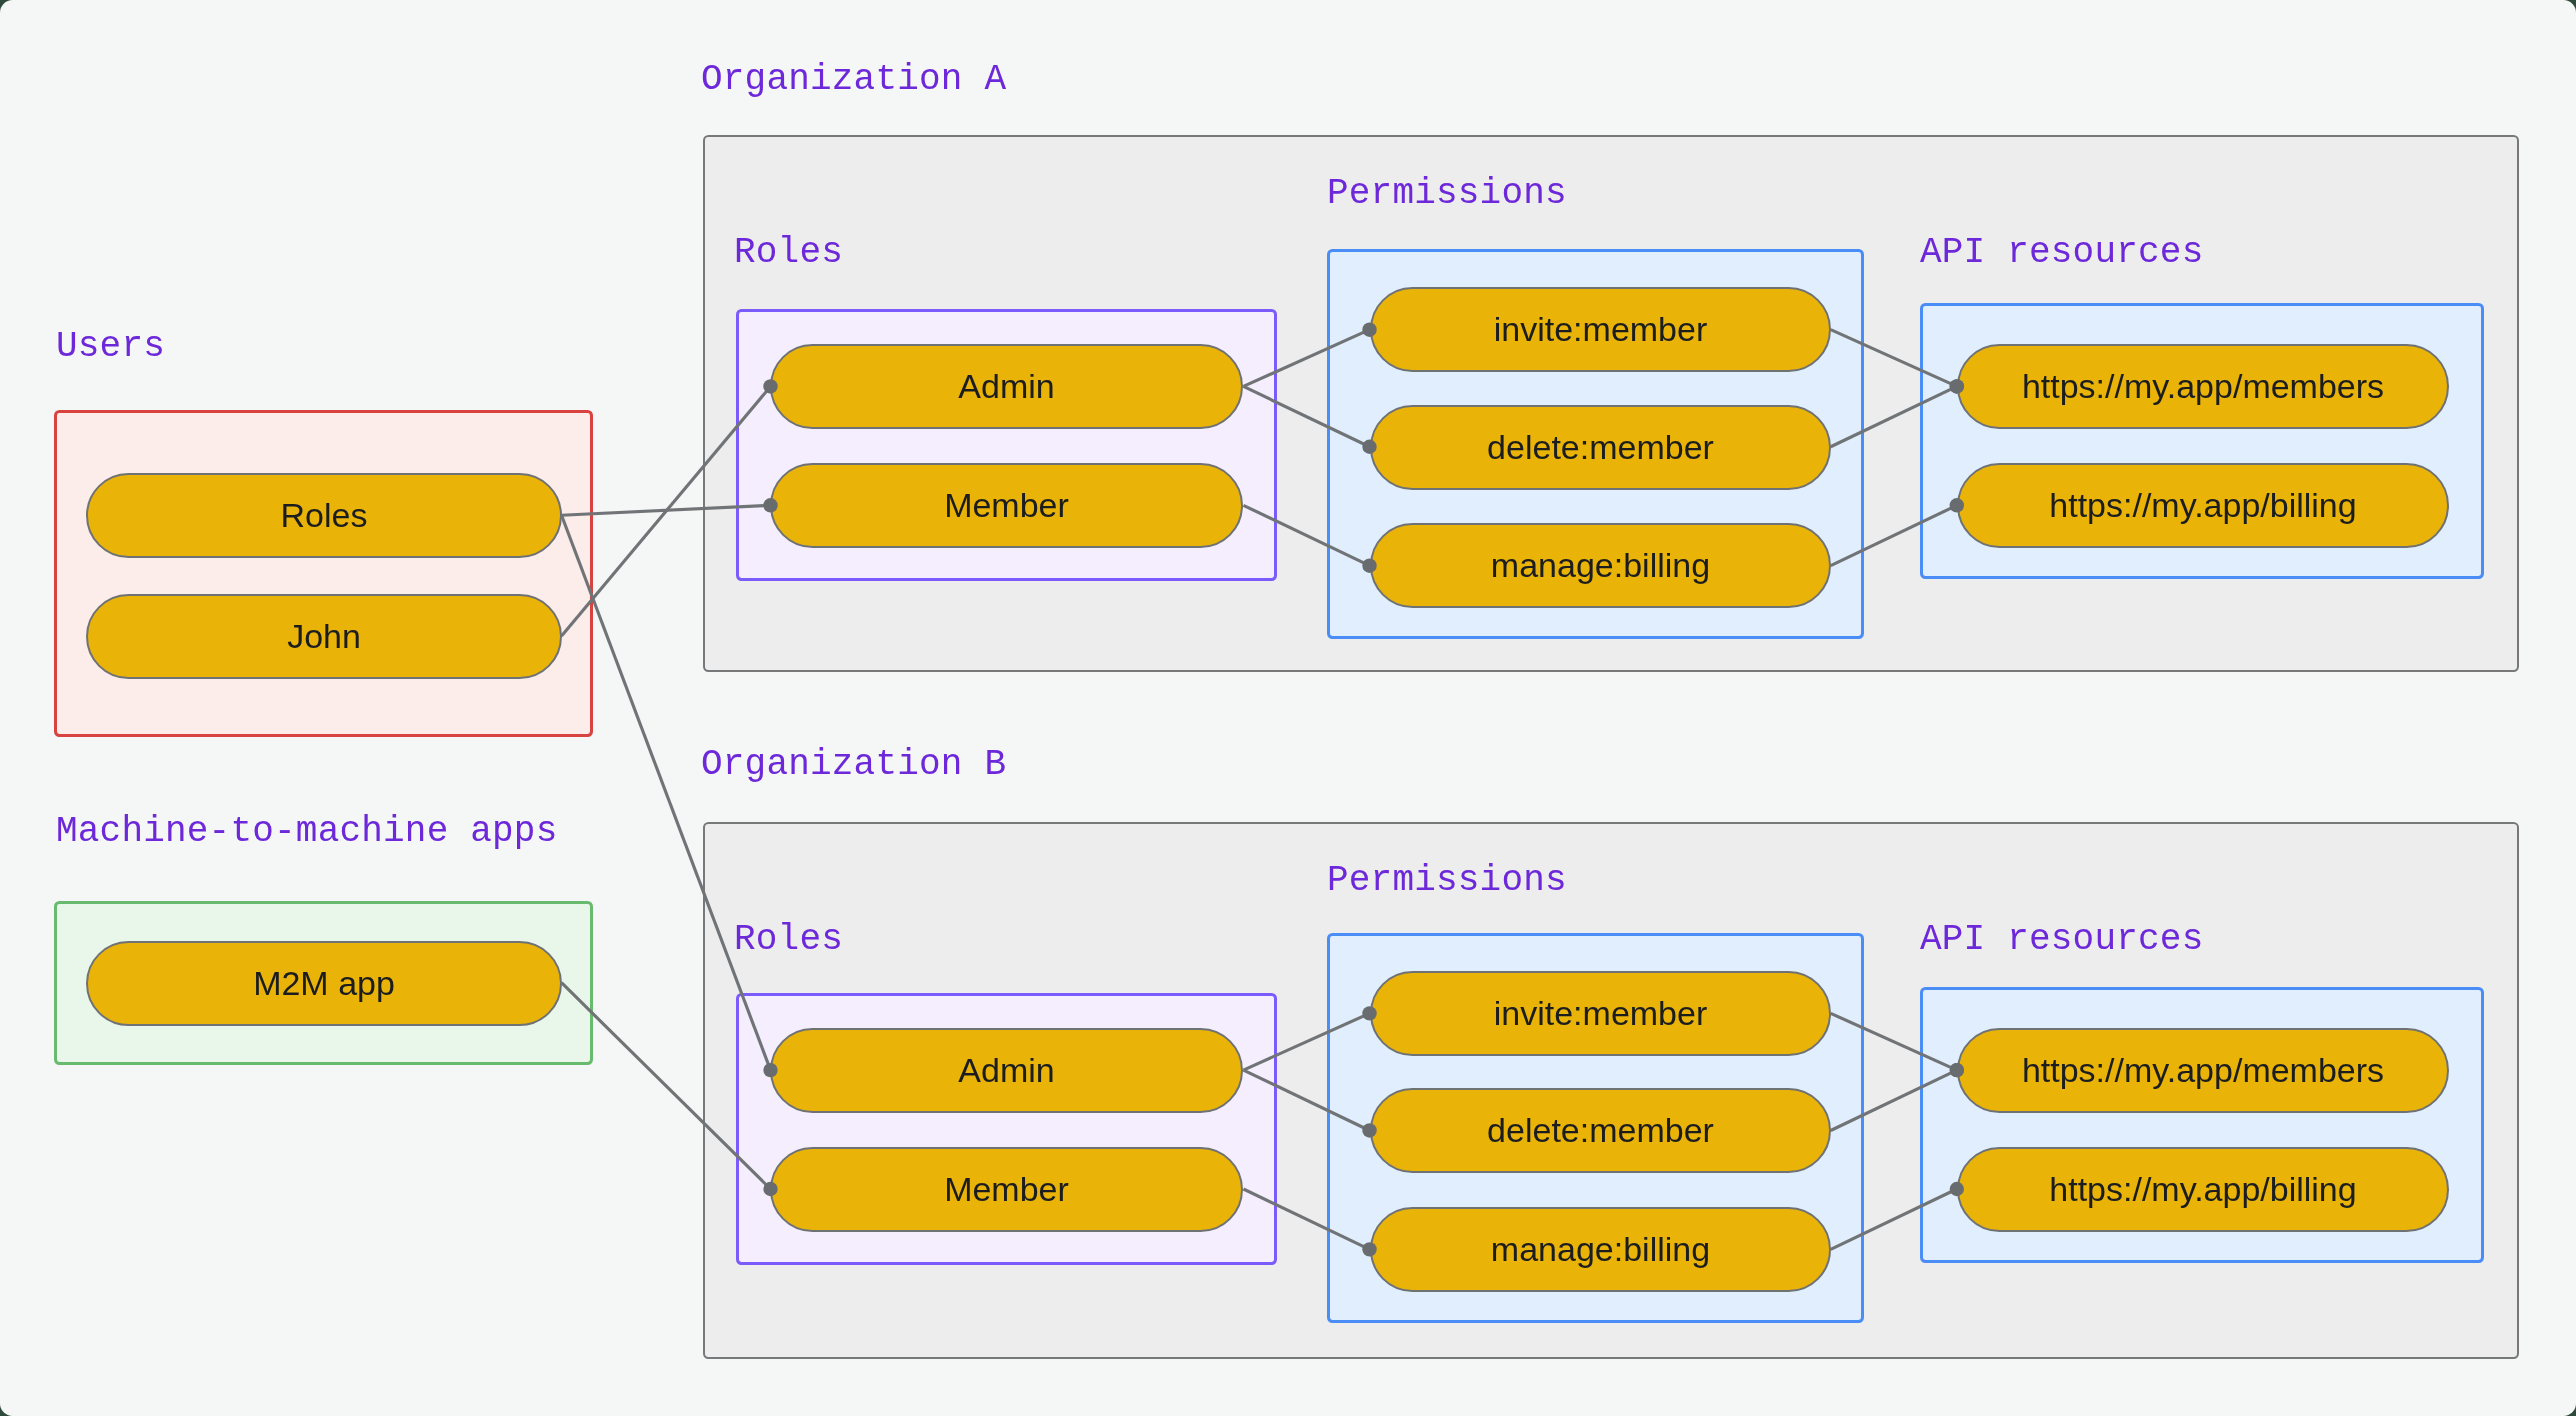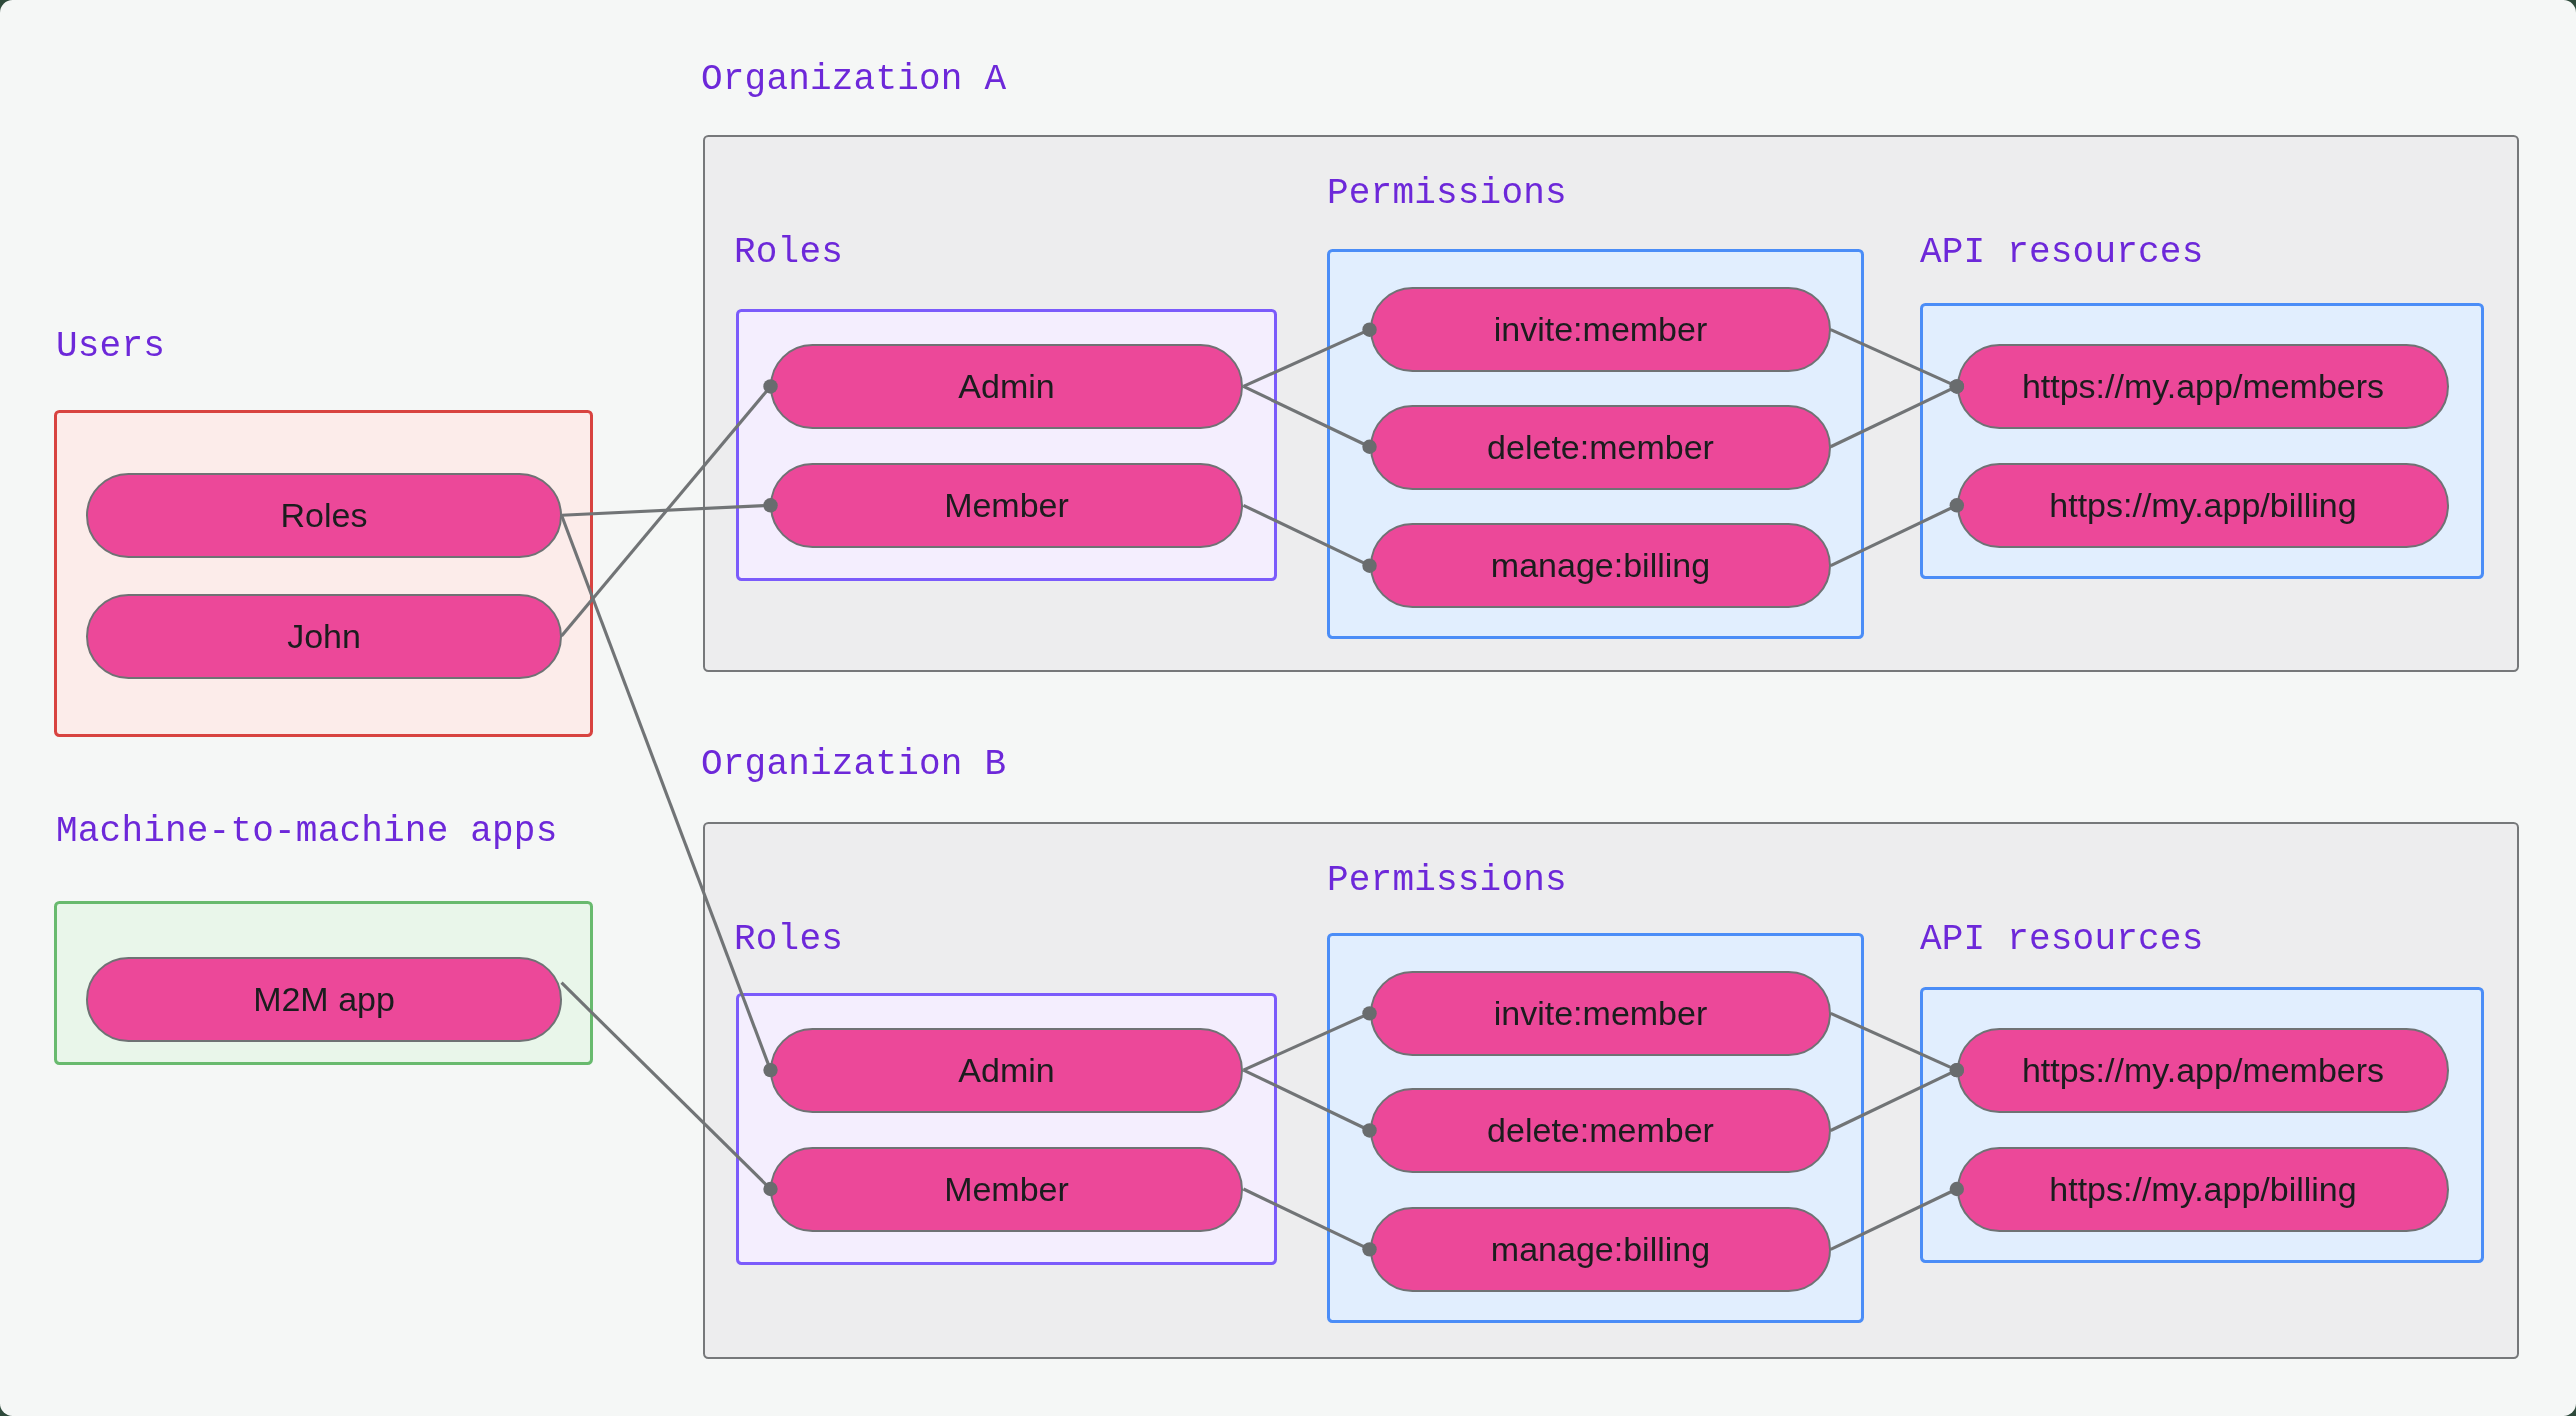--- a/index.html
+++ b/index.html
@@ -41,35 +41,35 @@
   .orgA-roles  { left: 736px;  top: 309px;  width: 541px; height: 272px; }
   .orgA-perms  { left: 1327px; top: 249px;  width: 537px; height: 390px; }
   .orgA-api    { left: 1920px; top: 303px;  width: 564px; height: 276px; }
   .orgB-roles  { left: 736px;  top: 993px; width: 541px; height: 272px; }
   .orgB-perms  { left: 1327px; top: 933px; width: 537px; height: 390px; }
   .orgB-api    { left: 1920px; top: 987px; width: 564px; height: 276px; }
 
   .pill {
     position: absolute;
     height: 85px;
-    background: #ec4899;
+    background: #eab308;
     border: 2.7px solid #6f7274;
     border-radius: 45px;
     box-sizing: border-box;
     display: flex;
     align-items: center;
     justify-content: center;
     font-size: 34px;
     color: #1b1d1e;
     white-space: nowrap;
   }
   
   .pill-sarah  { left: 86px; top: 473px;  width: 476px; }
   .pill-john   { left: 86px; top: 594px;  width: 476px; }
-  .pill-m2m    { left: 86px; top: 941px; width: 476px; margin-top: 16px; }
+  .pill-m2m    { left: 86px; top: 941px; width: 476px; }
   
   .pill-orgA-admin   { left: 770px;  top: 344px;  width: 473px; }
   .pill-orgA-member  { left: 770px;  top: 463px;  width: 473px; }
   .pill-orgA-invite  { left: 1370px; top: 287px;  width: 461px; }
   .pill-orgA-delete  { left: 1370px; top: 405px;  width: 461px; }
   .pill-orgA-manage  { left: 1370px; top: 523px;  width: 461px; }
   .pill-orgA-members { left: 1957px; top: 344px;  width: 492px; }
   .pill-orgA-billing { left: 1957px; top: 463px;  width: 492px; }
   
   .pill-orgB-admin   { left: 770px;  top: 1028px; width: 473px; }

